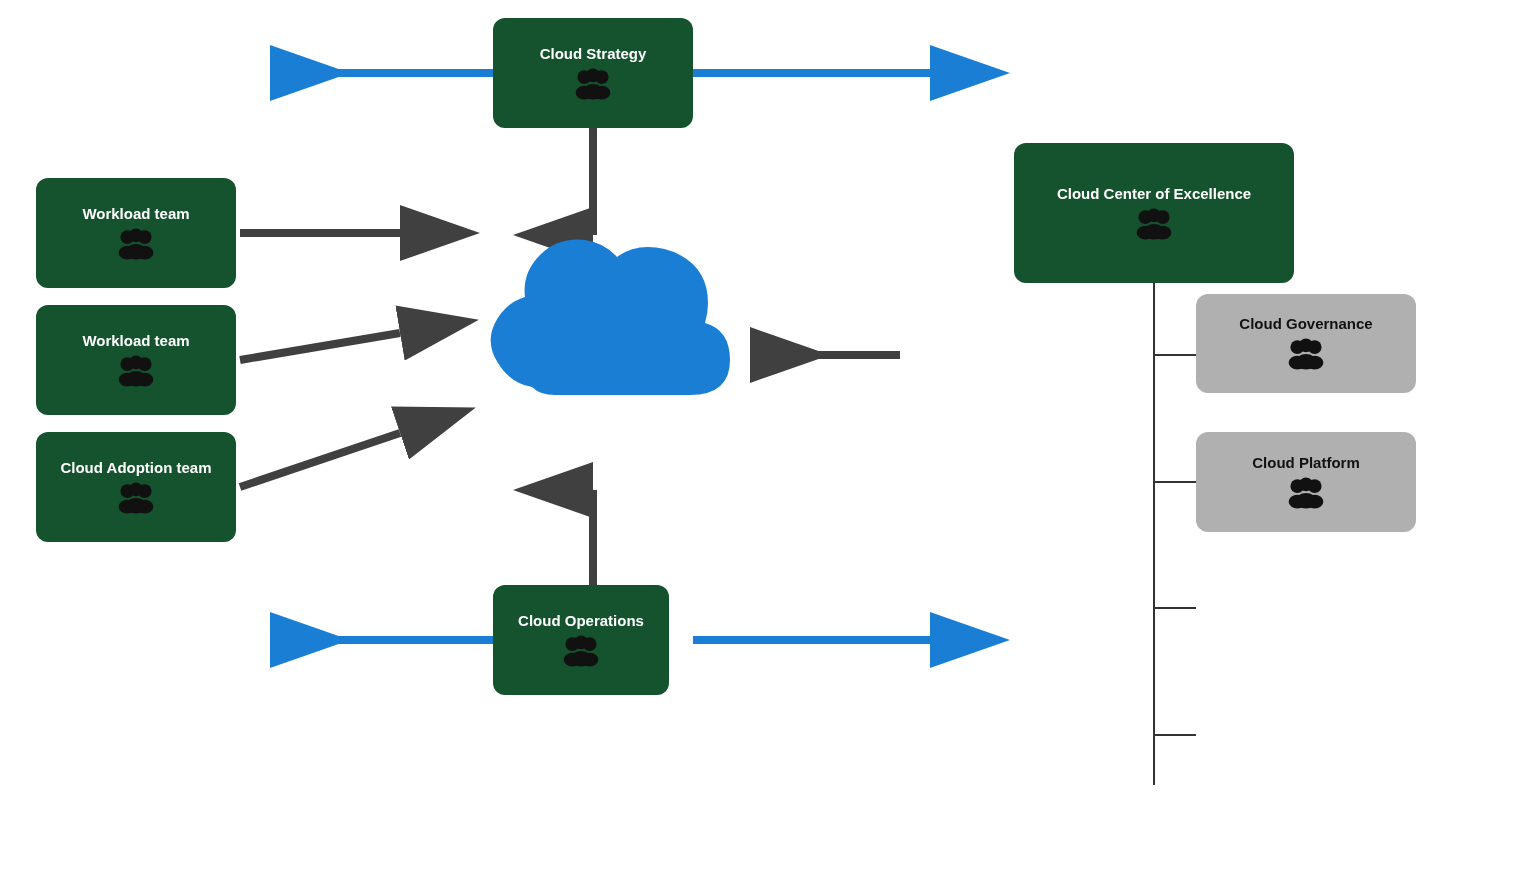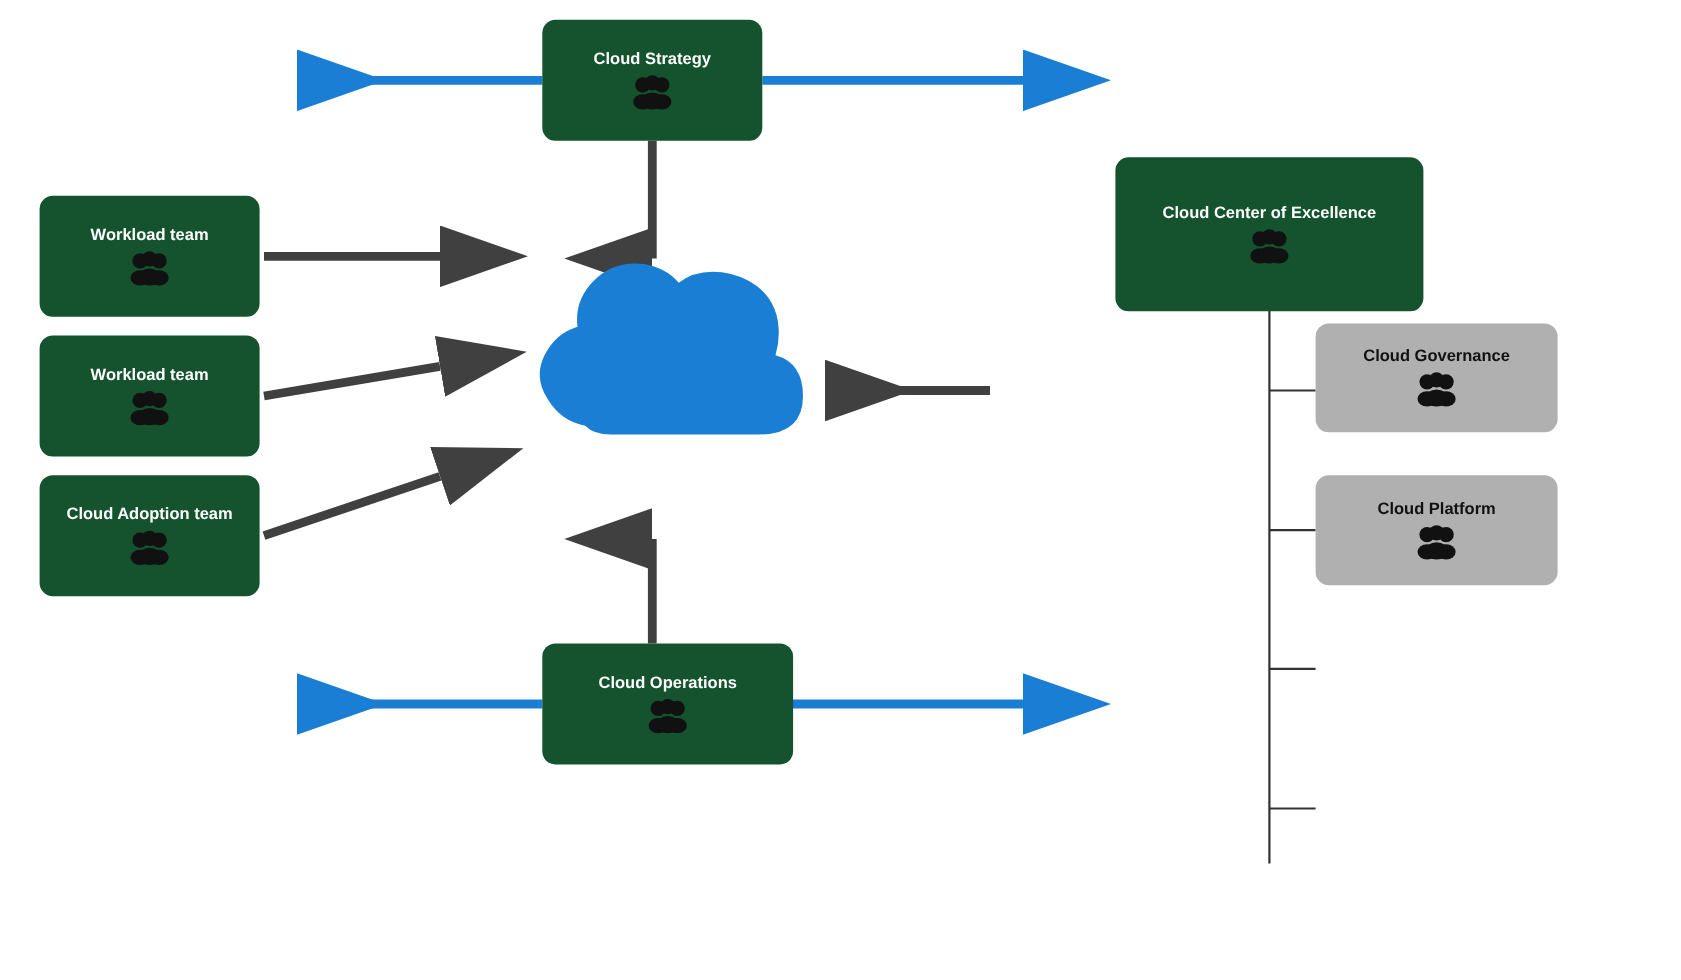--- a/index.html
+++ b/index.html
@@ -190,21 +190,21 @@
       <ellipse cx="30" cy="29" rx="12" ry="9" fill="#111"></ellipse>
     </svg>
   </div>
 
   <div class="cloud-shape" style="left:410px; top:195px; width:360px; height:280px;">
     <svg width="360" height="280" viewBox="0 0 360 280">
       <path d="M280,200 Q320,200 320,165 Q320,135 295,128 Q298,118 298,108 Q298,75 270,60 Q255,52 238,52 Q220,52 207,62 Q195,48 175,45 Q148,42 130,60 Q112,78 115,102 Q95,108 85,128 Q75,148 88,168 Q100,188 122,192 Q130,200 145,200 Z" fill="#1a7fd4"></path>
     </svg>
   </div>
 
-  <div class="blue-box" style="left:493px; top:585px; width:228px; height:110px;">
+  <div class="blue-box" style="left:493px; top:585px; width:176px; height:110px;">
     <span class="box-title">Cloud Operations</span>
     <svg class="people-svg" viewBox="0 0 60 40">
       <circle cx="20" cy="12" r="8" fill="#111"></circle>
       <ellipse cx="20" cy="30" rx="10" ry="8" fill="#111"></ellipse>
       <circle cx="40" cy="12" r="8" fill="#111"></circle>
       <ellipse cx="40" cy="30" rx="10" ry="8" fill="#111"></ellipse>
       <circle cx="30" cy="10" r="8" fill="#111"></circle>
       <ellipse cx="30" cy="29" rx="12" ry="9" fill="#111"></ellipse>
     </svg>
   </div>

